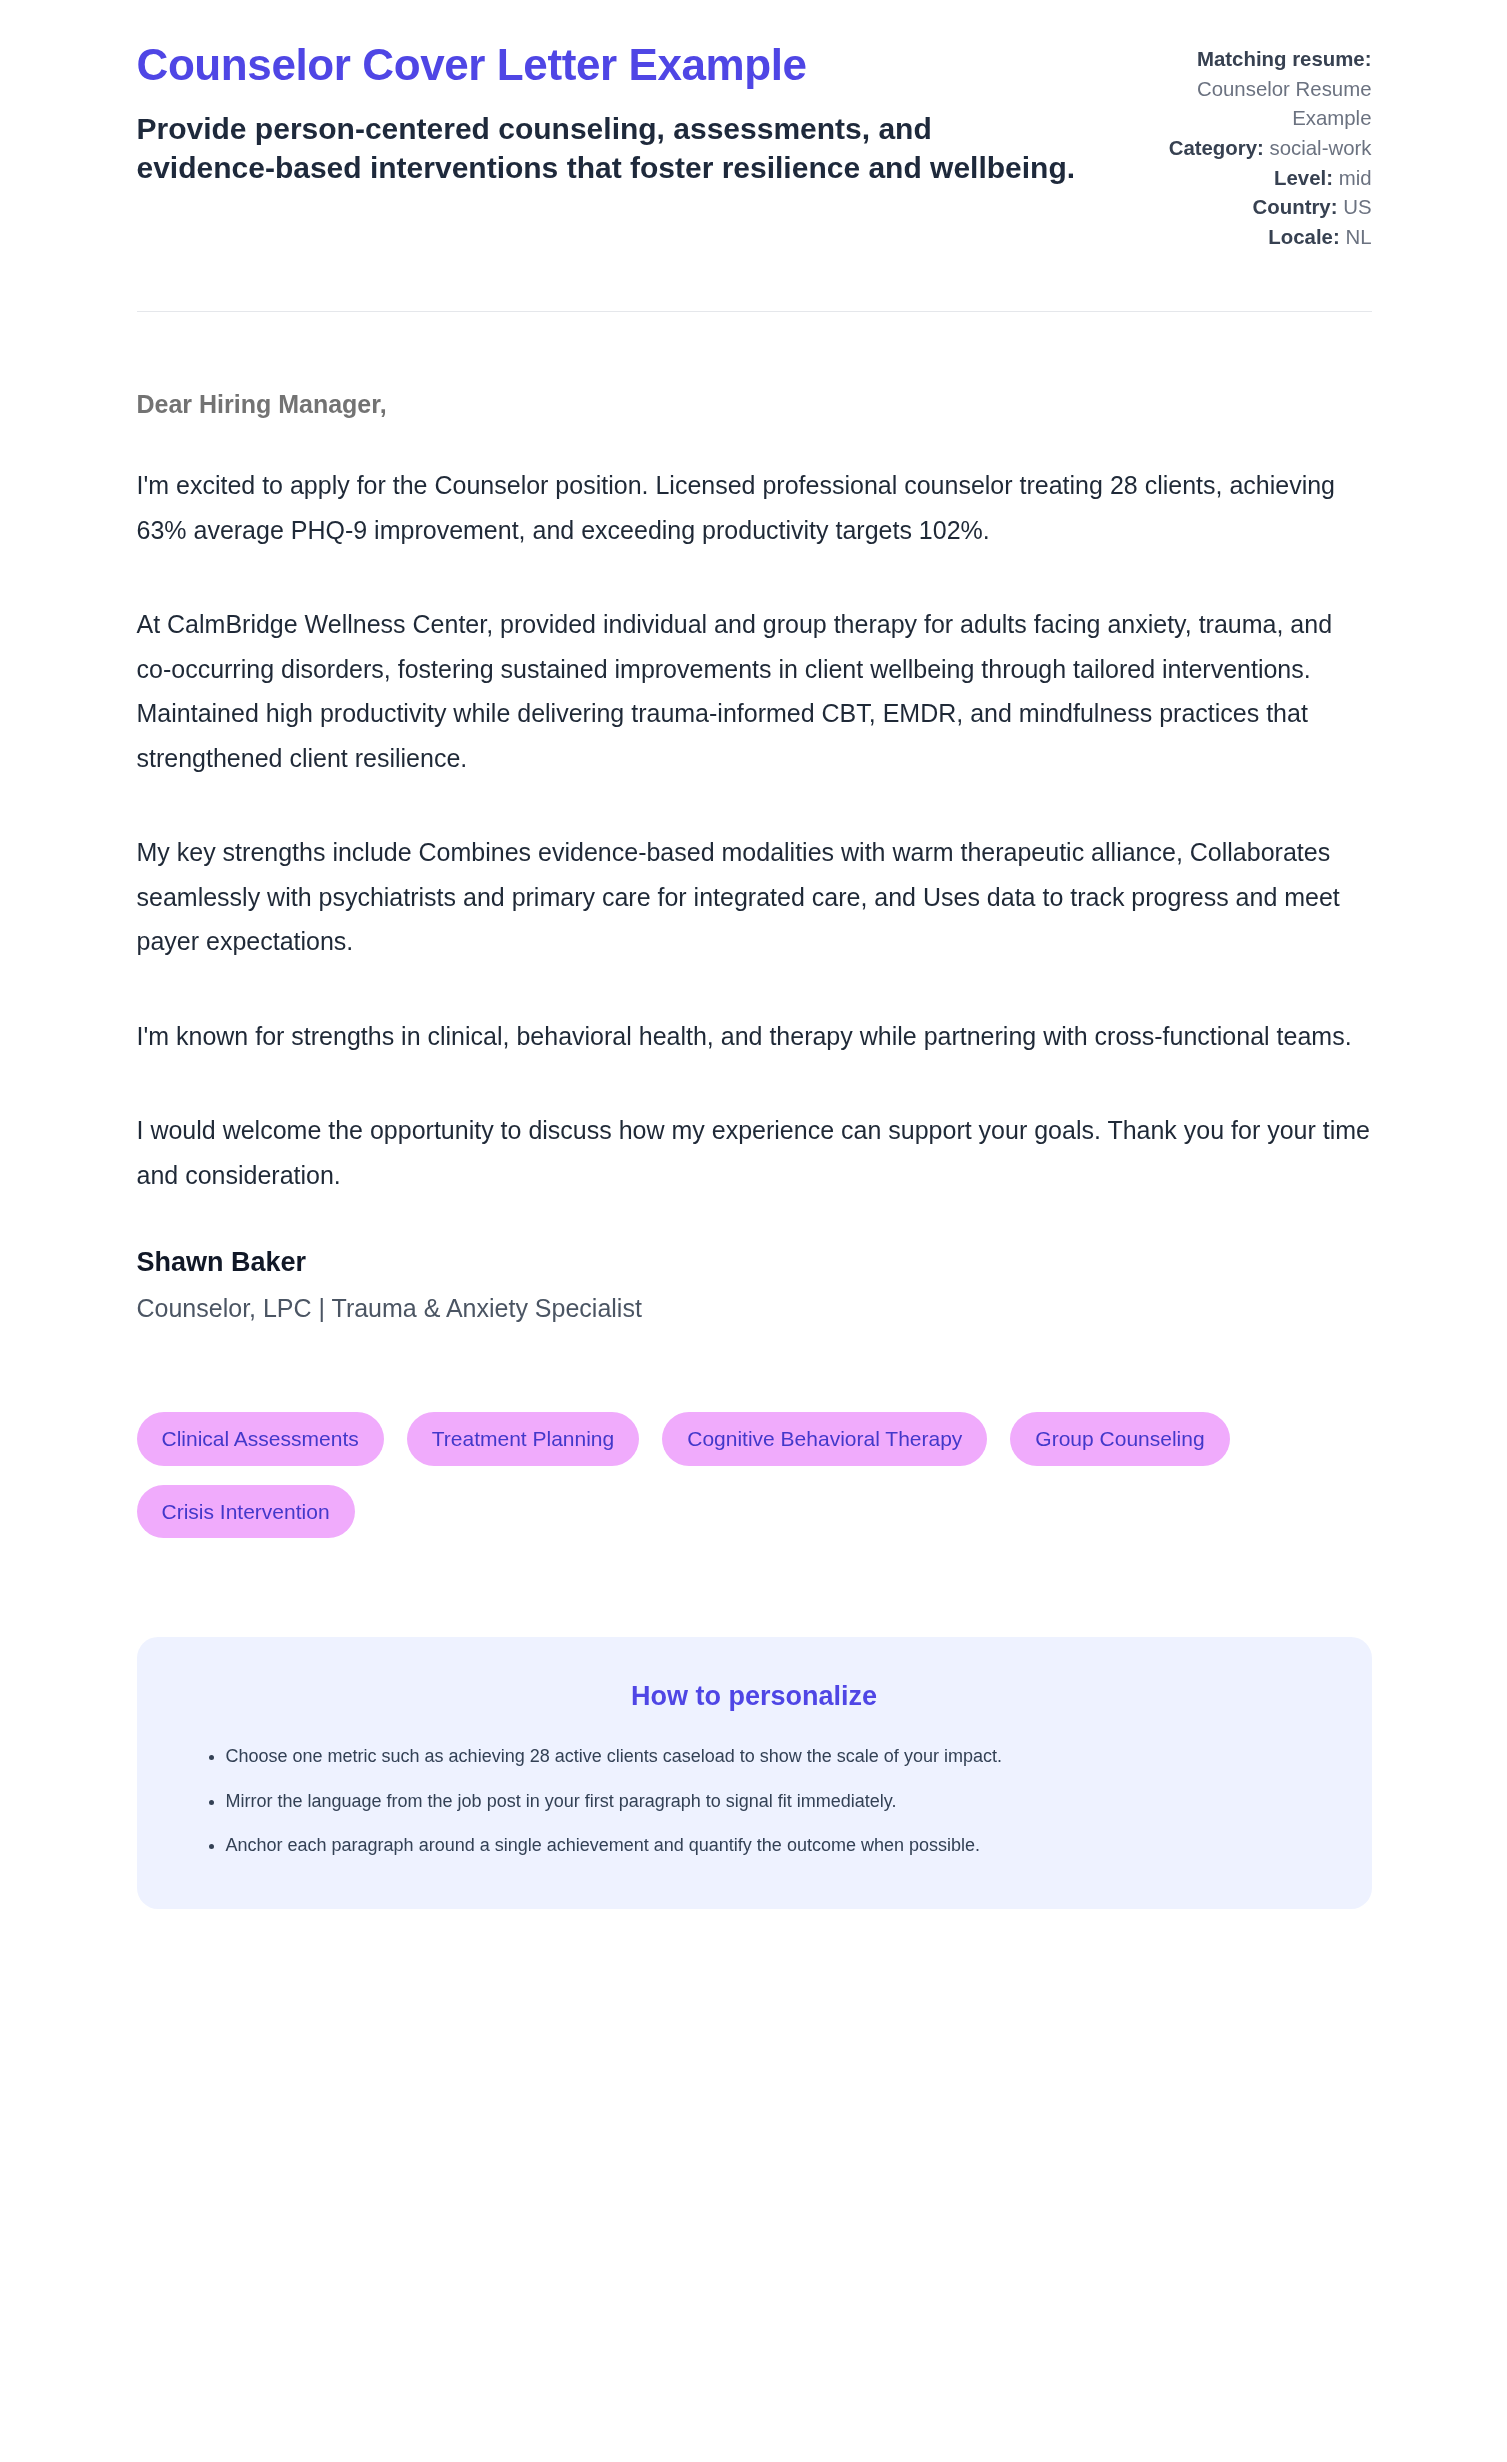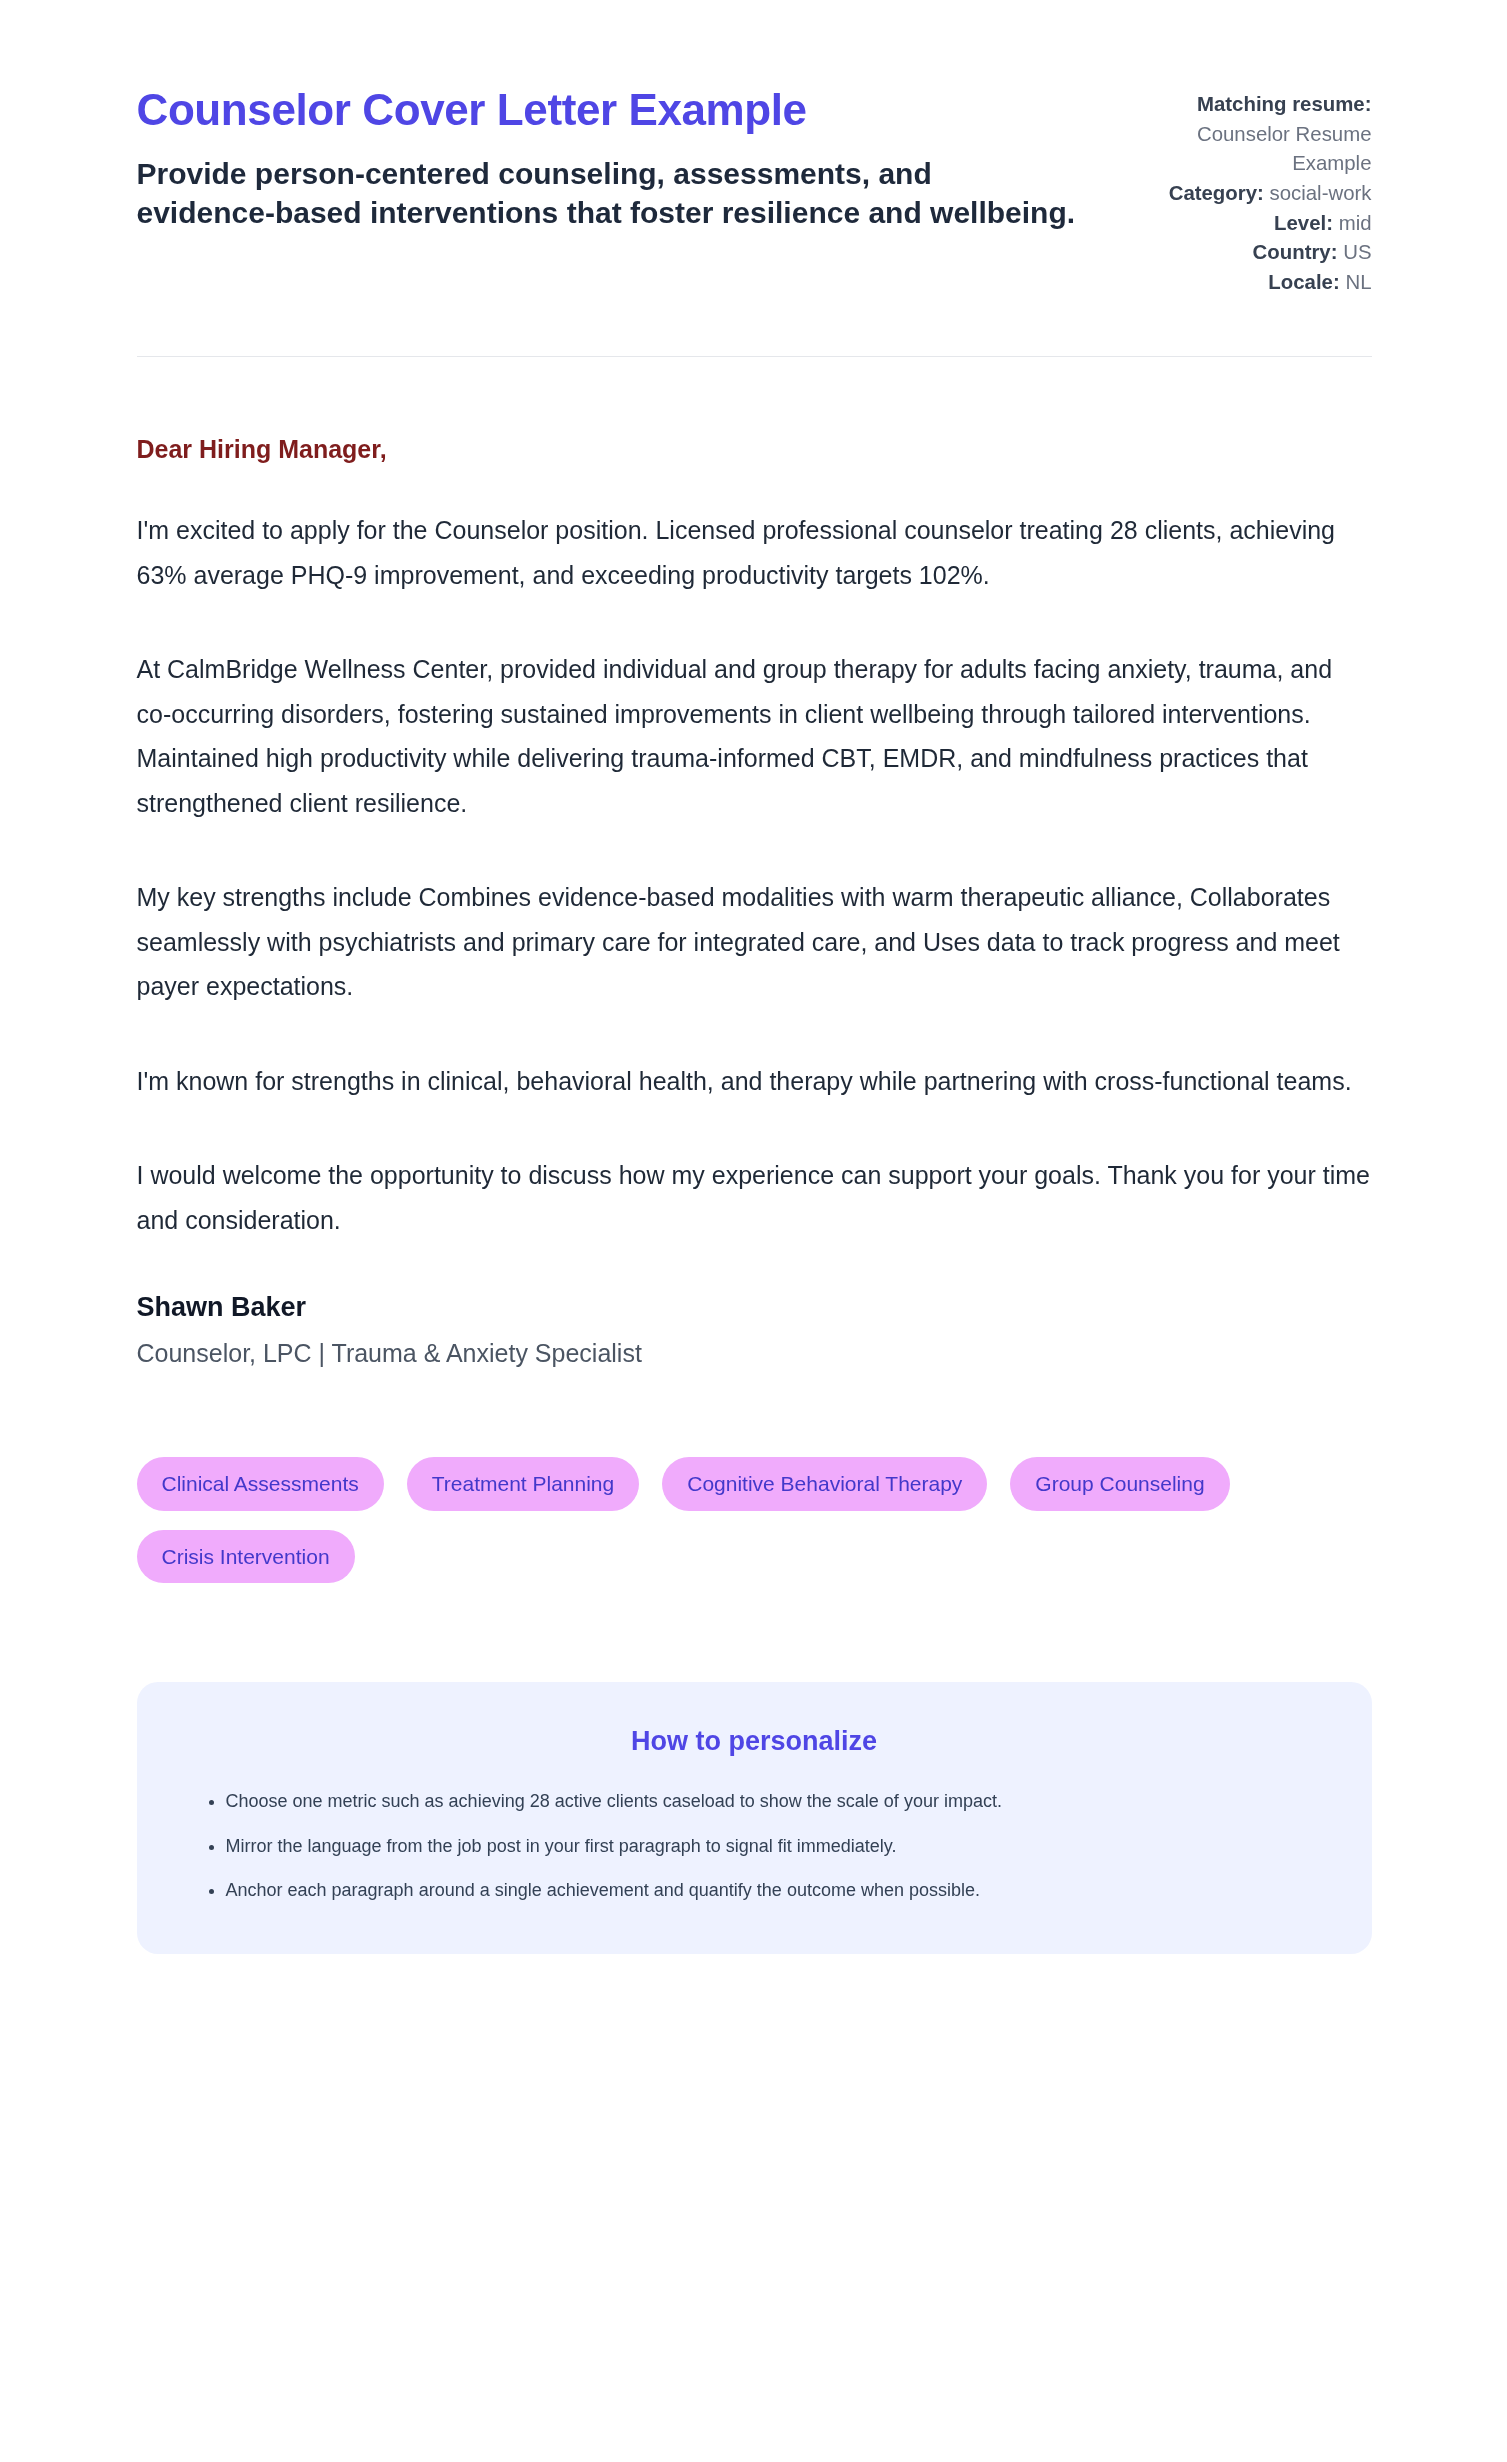--- a/index.html
+++ b/index.html
@@ -7,21 +7,21 @@
   body {
     width: 1508px;
     min-height: 2462px;
     background: #ffffff;
     font-family: "Liberation Sans", sans-serif;
     color: #1f2937;
   }
   .container {
     width: 1235px;
     margin: 0 auto;
-    padding: 85px 0;
+    padding: 40px 0;
   }
   .header {
     display: flex;
     justify-content: space-between;
     align-items: flex-start;
   }
   .header-left { max-width: 940px; }
   .page-title {
     font-size: 44px;
     font-weight: 800;
@@ -46,21 +46,21 @@
     color: #6b7280;
     padding-top: 5.3px;
   }
   .meta-label { font-weight: 700; color: #374151; }
   .divider {
     border: 0;
     border-top: 1.8px solid #e5e7eb;
     margin: 59px 0 0 0;
   }
   .salutation {
-    color: #7f1d1d;
+    color: #737373;
     font-weight: 700;
     font-size: 25px;
     margin: 78px 0 44px 0;
   }
   .paragraph {
     font-size: 25px;
     line-height: 1.78;
     color: #1f2937;
     margin: 0 0 50px 0;
   }

